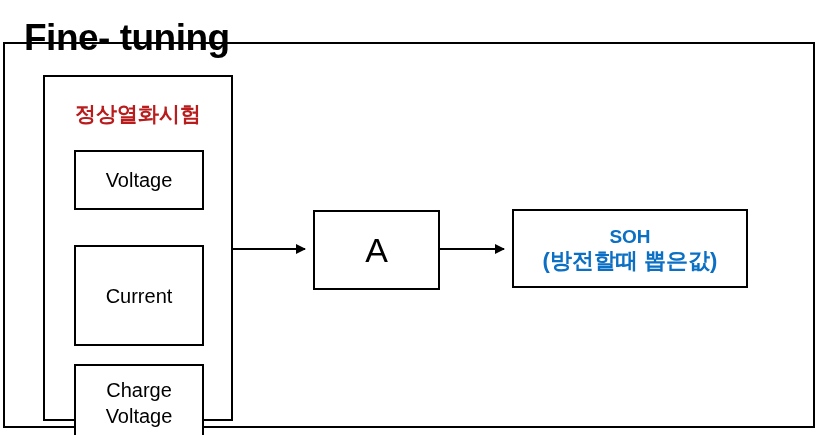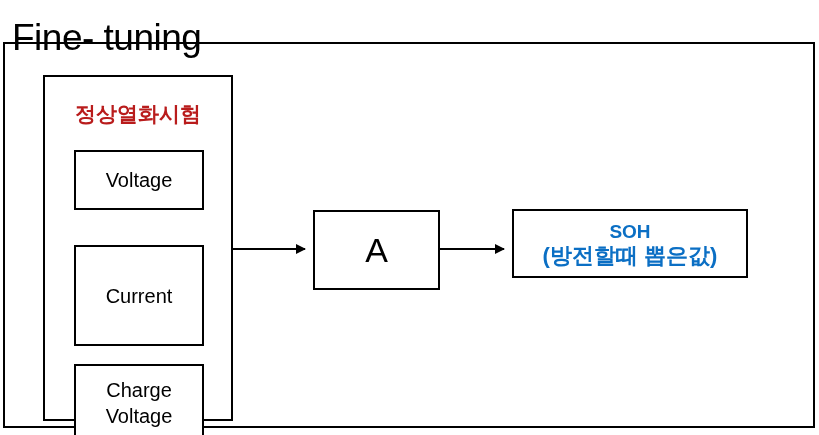--- a/index.html
+++ b/index.html
@@ -26,24 +26,24 @@
     width: 812px;
     height: 386px;
     border: 2px solid #000000;
     box-sizing: border-box;
     background: transparent;
   }
 
   
   .slide-title {
     position: absolute;
-    left: 12px;
+    left: 24px;
     top: 16px;
     font-size: 37px;
-    font-weight: normal;
+    font-weight: bold;
     color: #000000;
     letter-spacing: -0.5px;
     line-height: 44px;
     white-space: nowrap;
     background: transparent;
     z-index: 5;
   }
 
   
   .group-box {
@@ -109,21 +109,21 @@
     color: #000000;
     z-index: 4;
   }
 
   
   .output-box {
     position: absolute;
     left: 512px;
     top: 209px;
     width: 236px;
-    height: 69px;
+    height: 79px;
     border: 2px solid #000000;
     box-sizing: border-box;
     background: #ffffff;
     display: flex;
     flex-direction: column;
     align-items: center;
     justify-content: center;
     z-index: 4;
   }
   .output-title {

